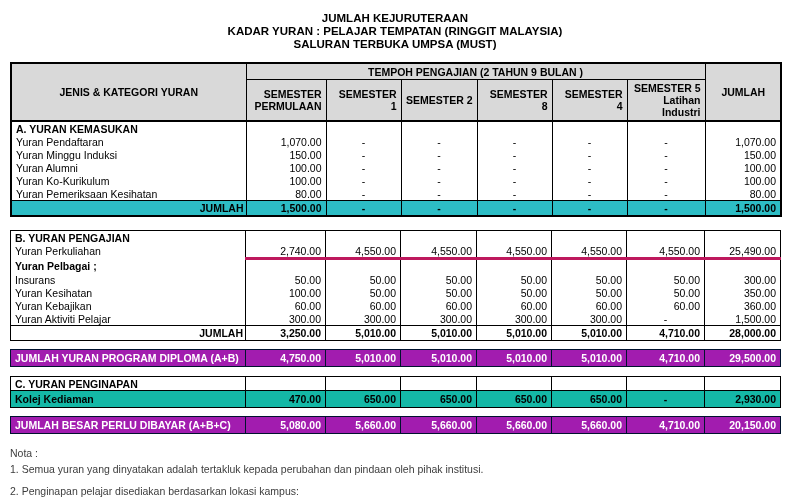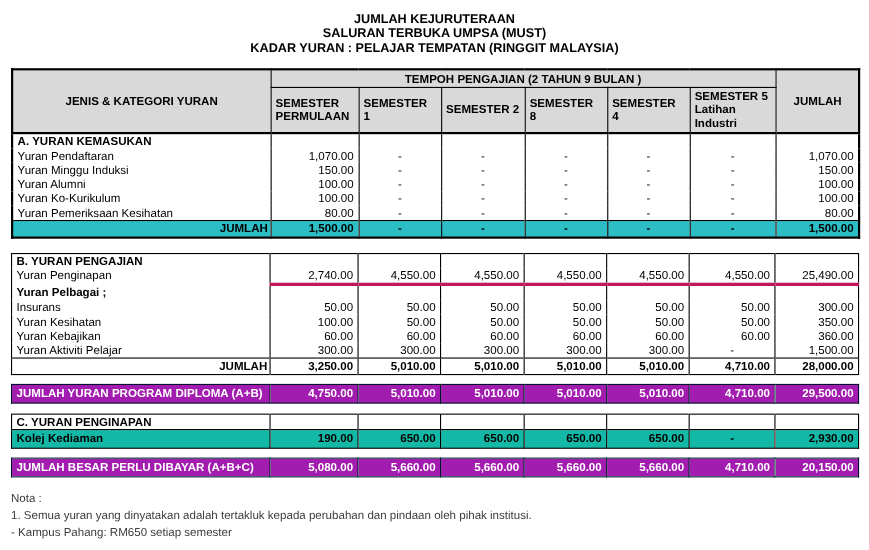--- a/index.html
+++ b/index.html
@@ -9,21 +9,21 @@
   }
   .title-block { margin-top:12px; text-align:center; font-weight:bold; font-size:11.5px; line-height:13px; }
   table { border-collapse:collapse; table-layout:fixed; width:770px; margin-left:10px; font-size:10.5px; }
   td, th { padding:0 4px; overflow:hidden; white-space:nowrap; height:13px; line-height:12px; }
   .outer { border:2px solid #000; }
   .outer2 { border:1.5px solid #000; }
 
   
   tr.hdr th { border:1px solid #000; background:#d9d9d9; font-weight:bold; text-align:center; }
   th.band { height:15px; }
-  tr.hdr2 th { border:1px solid #000; background:#d9d9d9; font-weight:bold; text-align:left;
+  tr.hdr2 th { border:1px solid #000; background:#d9d9d9; font-weight:bold; text-align:right;
                white-space:pre-line; line-height:12px; height:40px; vertical-align:middle; }
   th.jumhdr { text-align:right; padding-right:3px; vertical-align:middle; }
   th.cathdr { vertical-align:middle; }
 
   
   td.c { border-left:1px solid #000; border-right:1px solid #000; }
   .lbl { text-align:left; }
   .num { text-align:right; }
   .dash { text-align:center; }
   .b { font-weight:bold; }
@@ -45,22 +45,22 @@
   .notes { margin:13px 0 0 10px; font-size:10.5px; color:#3d3d3d; line-height:13px; }
   .note-line { margin-top:3px; }
   .mt8 { margin-top:9px; }
   .mt2 { margin-top:2px; }
 </style>
 </head>
 <body>
 
 <div class="title-block">
   <div>JUMLAH KEJURUTERAAN</div>
+  <div>KADAR YURAN : PELAJAR TEMPATAN (RINGGIT MALAYSIA)</div>
   <div>SALURAN TERBUKA UMPSA (MUST)</div>
-  <div>KADAR YURAN : PELAJAR TEMPATAN (RINGGIT MALAYSIA)</div>
 </div>
 
 <table class="outer" style="margin-top:11px">
   <colgroup>
       <col style="width:235px">
       <col style="width:80px">
       <col style="width:75px">
       <col style="width:76px">
       <col style="width:75px">
       <col style="width:75px">
@@ -173,21 +173,21 @@
     <td class="c lbl b">B. YURAN PENGAJIAN</td>
     <td class="c"></td>
         <td class="c"></td>
         <td class="c"></td>
         <td class="c"></td>
         <td class="c"></td>
         <td class="c"></td>
         <td class="c"></td>
   </tr>
   <tr class="ubot">
-    <td class="c lbl">Yuran Penginapan</td>
+    <td class="c lbl">Yuran Perkuliahan</td>
     <td class="c num ub">2,740.00</td>
     <td class="c num ub">4,550.00</td>
     <td class="c num ub">4,550.00</td>
     <td class="c num ub">4,550.00</td>
     <td class="c num ub">4,550.00</td>
     <td class="c num ub">4,550.00</td>
     <td class="c num ub">25,490.00</td>
   </tr>
   <tr>
     <td class="c lbl b">Yuran Pelbagai ;</td>
@@ -294,21 +294,21 @@
     <td class="c"></td>
         <td class="c"></td>
         <td class="c"></td>
         <td class="c"></td>
         <td class="c"></td>
         <td class="c"></td>
         <td class="c"></td>
   </tr>
   <tr class="tealrow">
     <td class="lbl">Kolej Kediaman</td>
-    <td class="num">190.00</td>
+    <td class="num">470.00</td>
     <td class="num">650.00</td>
     <td class="num">650.00</td>
     <td class="num">650.00</td>
     <td class="num">650.00</td>
     <td class="dash">-</td>
     <td class="num">2,930.00</td>
   </tr>
 </tbody>
   </table>
 
@@ -333,15 +333,16 @@
     <td class="num">5,660.00</td>
     <td class="num">4,710.00</td>
     <td class="num">20,150.00</td>
   </tr>
 </tbody>
   </table>
 
 <div class="notes">
   <div class="note-line">Nota :</div>
   <div class="note-line">1. Semua yuran yang dinyatakan adalah tertakluk kepada perubahan dan pindaan oleh pihak institusi.</div>
+  <div class="note-line mt8">2. Penginapan pelajar disediakan berdasarkan lokasi kampus:</div>
   <div class="note-line mt2">- Kampus Pahang: RM650 setiap semester</div>
 
 </div>
 
 </body></html>

